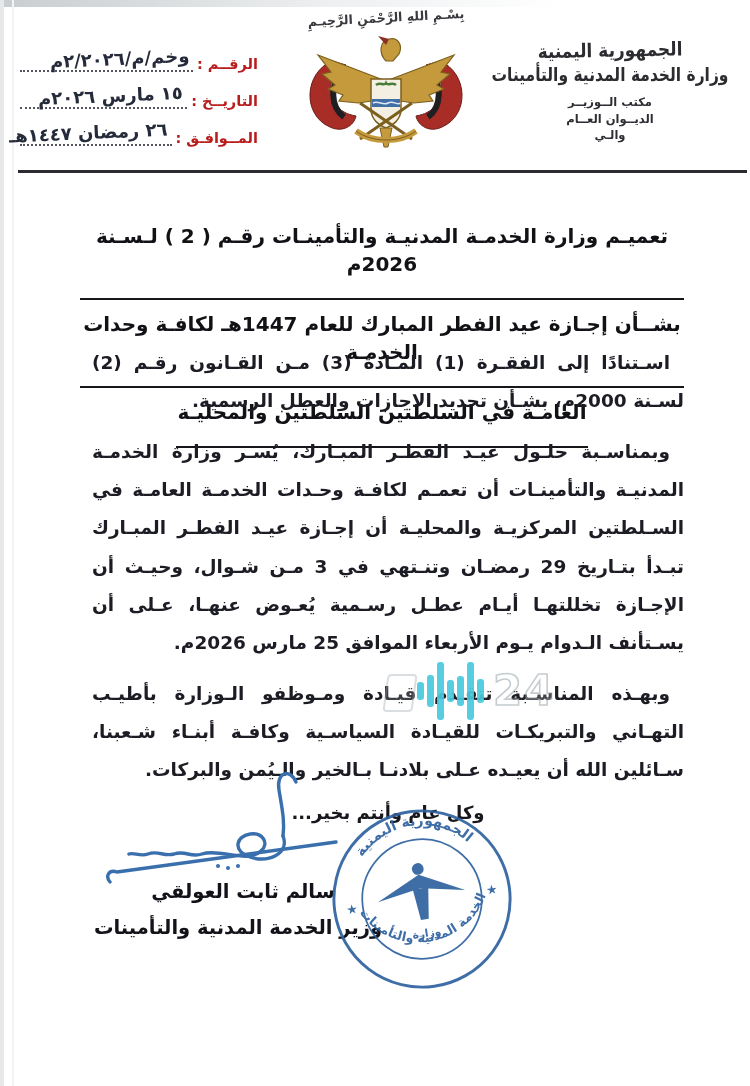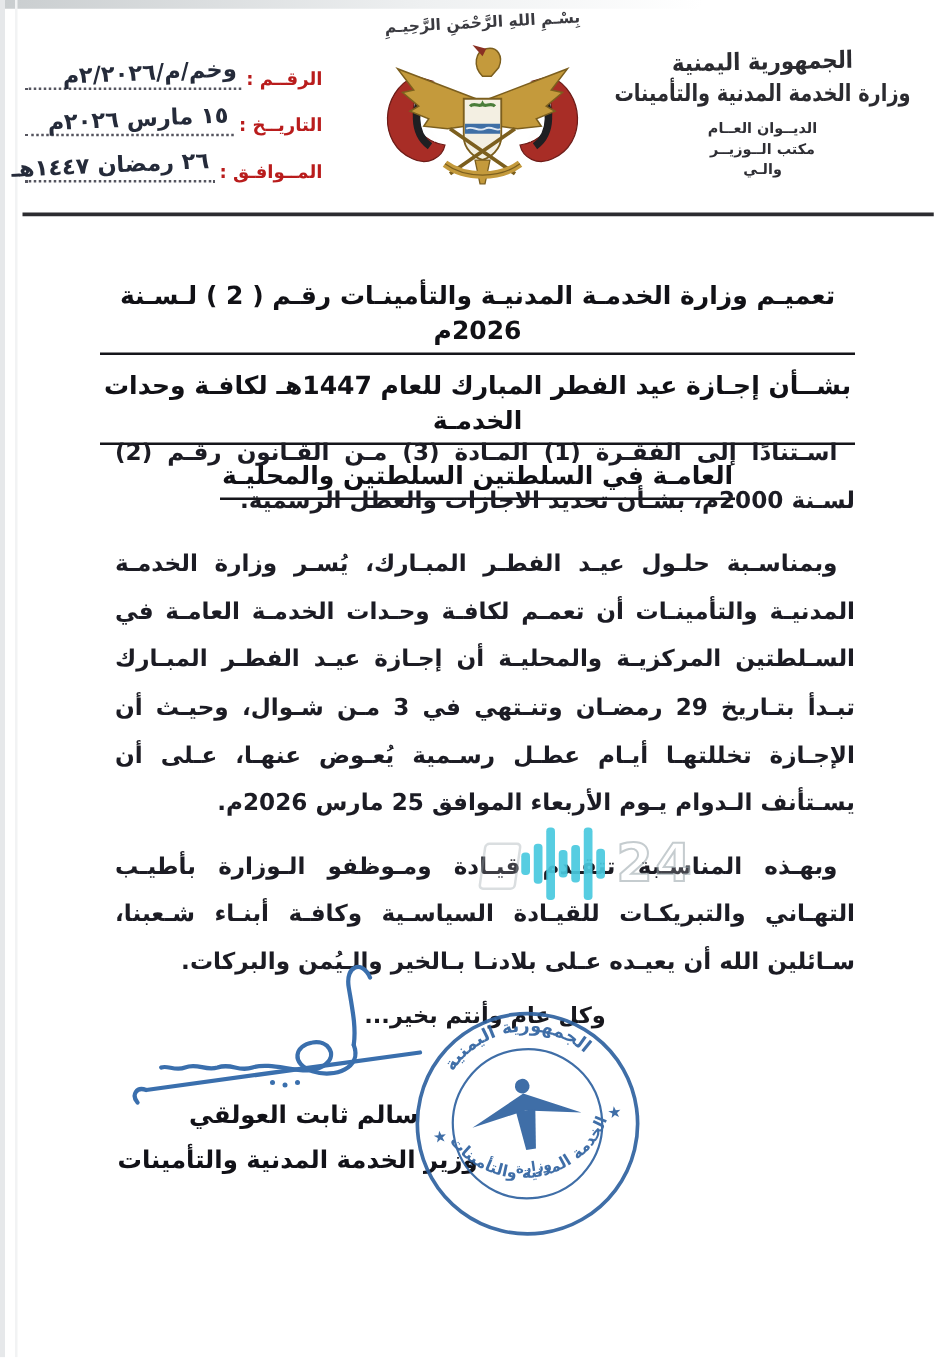--- a/index.html
+++ b/index.html
@@ -28,21 +28,21 @@
   .emblem{display:block;margin:2px auto 0;}
   .hdr-right{position:absolute;top:40px;right:16px;width:248px;text-align:center;direction:rtl;}
   .calli-republic{font-size:17px;font-weight:bold;color:#2b2b30;transform:scaleY(1.12) rotate(-1deg);white-space:nowrap;margin-bottom:6px;}
   .calli-ministry{font-size:15.5px;font-weight:bold;color:#2b2b30;transform:scaleY(1.22);white-space:nowrap;margin-bottom:10px;}
   .office-line{font-size:11.5px;font-weight:bold;color:#2e2e34;line-height:1.45;letter-spacing:.3px;}
   .rule{position:absolute;top:170px;left:18px;right:3px;height:2.5px;background:#2c2c30;}
 
   
   .title-block{position:absolute;top:222px;left:80px;right:66px;text-align:center;direction:rtl;}
   .t-line{display:inline-block;font-size:20px;font-weight:bold;color:#111116;
-    border-bottom:2.5px solid #15151a;padding:0 2px 4px;margin-bottom:10px;line-height:1.4;}
+    border-bottom:2.5px solid #15151a;padding:0 2px 20px;margin-bottom:10px;line-height:1.4;}
 
   
   .body-text{position:absolute;top:344px;left:92px;right:66px;direction:rtl;text-align:justify;}
   .body-text p{margin:0 0 13px;font-size:18.5px;font-weight:bold;color:#1c1c24;
     line-height:2.06;text-indent:14px;}
   .closing{margin-top:10px;text-align:center;font-size:18px;font-weight:bold;color:#17171d;}
 
   
   .watermark{position:absolute;top:656px;left:383px;width:175px;height:72px;z-index:6;pointer-events:none;}
   .wm-ghost{position:absolute;left:2px;top:18px;width:26px;height:34px;
@@ -123,22 +123,22 @@
       <path d="M82,101 L94,101 L90,120 L86,120 Z" fill="#c49a3c" stroke="#7c5f1e" stroke-width="1"></path>
 
       <path d="M58,104 C74,116 102,116 118,104" fill="none" stroke="#c49a3c" stroke-width="6"></path>
       <path d="M58,104 C74,116 102,116 118,104" fill="none" stroke="#7c5f1e" stroke-width="1"></path>
     </svg>
   </div>
 
   <div class="hdr-right">
     <div class="calli-republic">الجمهورية اليمنية</div>
     <div class="calli-ministry">وزارة الخدمة المدنية والتأمينات</div>
+    <div class="office-line">مكتب الــوزيــر</div>
     <div class="office-line">الديــوان العــام</div>
-    <div class="office-line">مكتب الــوزيــر</div>
     <div class="office-line">والـي</div>
   </div>
 
   <div class="rule"></div>
 
   <div class="title-block">
     <div><span class="t-line">تعميـم وزارة الخدمـة المدنيـة والتأمينـات رقـم ( 2 ) لـسـنة 2026م</span></div>
     <div><span class="t-line">بشــأن إجـازة عيد الفطر المبارك للعام 1447هـ لكافـة وحدات الخدمـة</span></div>
     <div><span class="t-line">العامـة في السلطتين السلطتين والمحليـة</span></div>
   </div>

